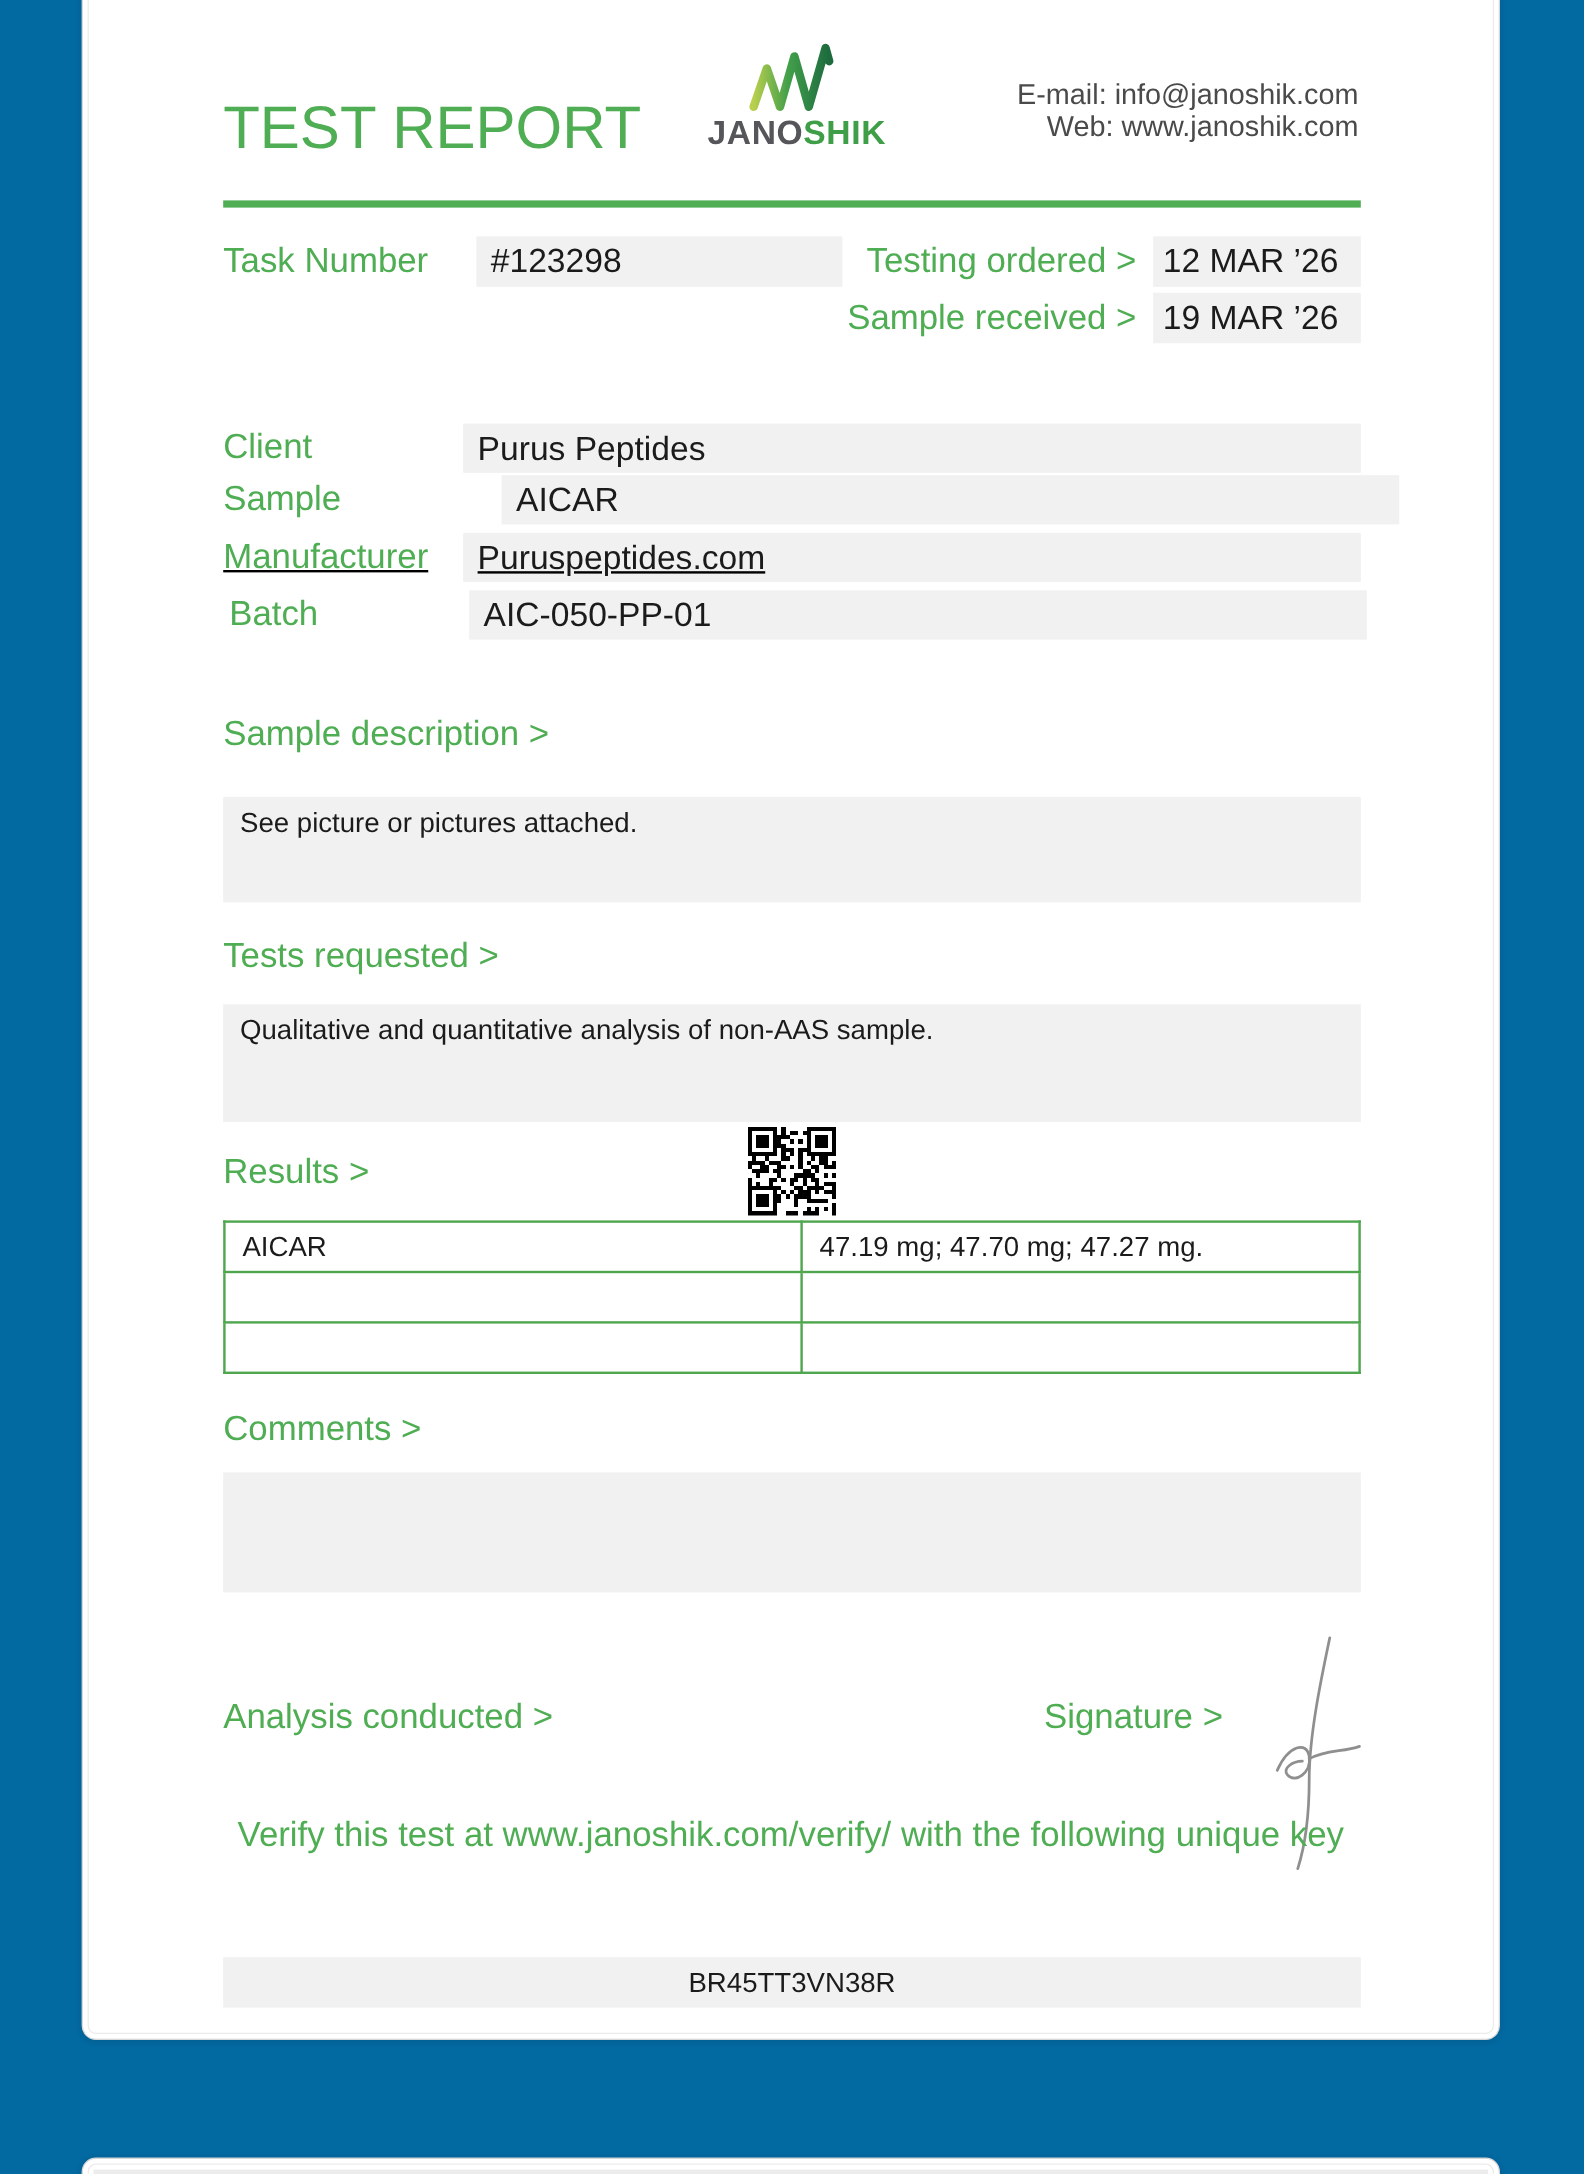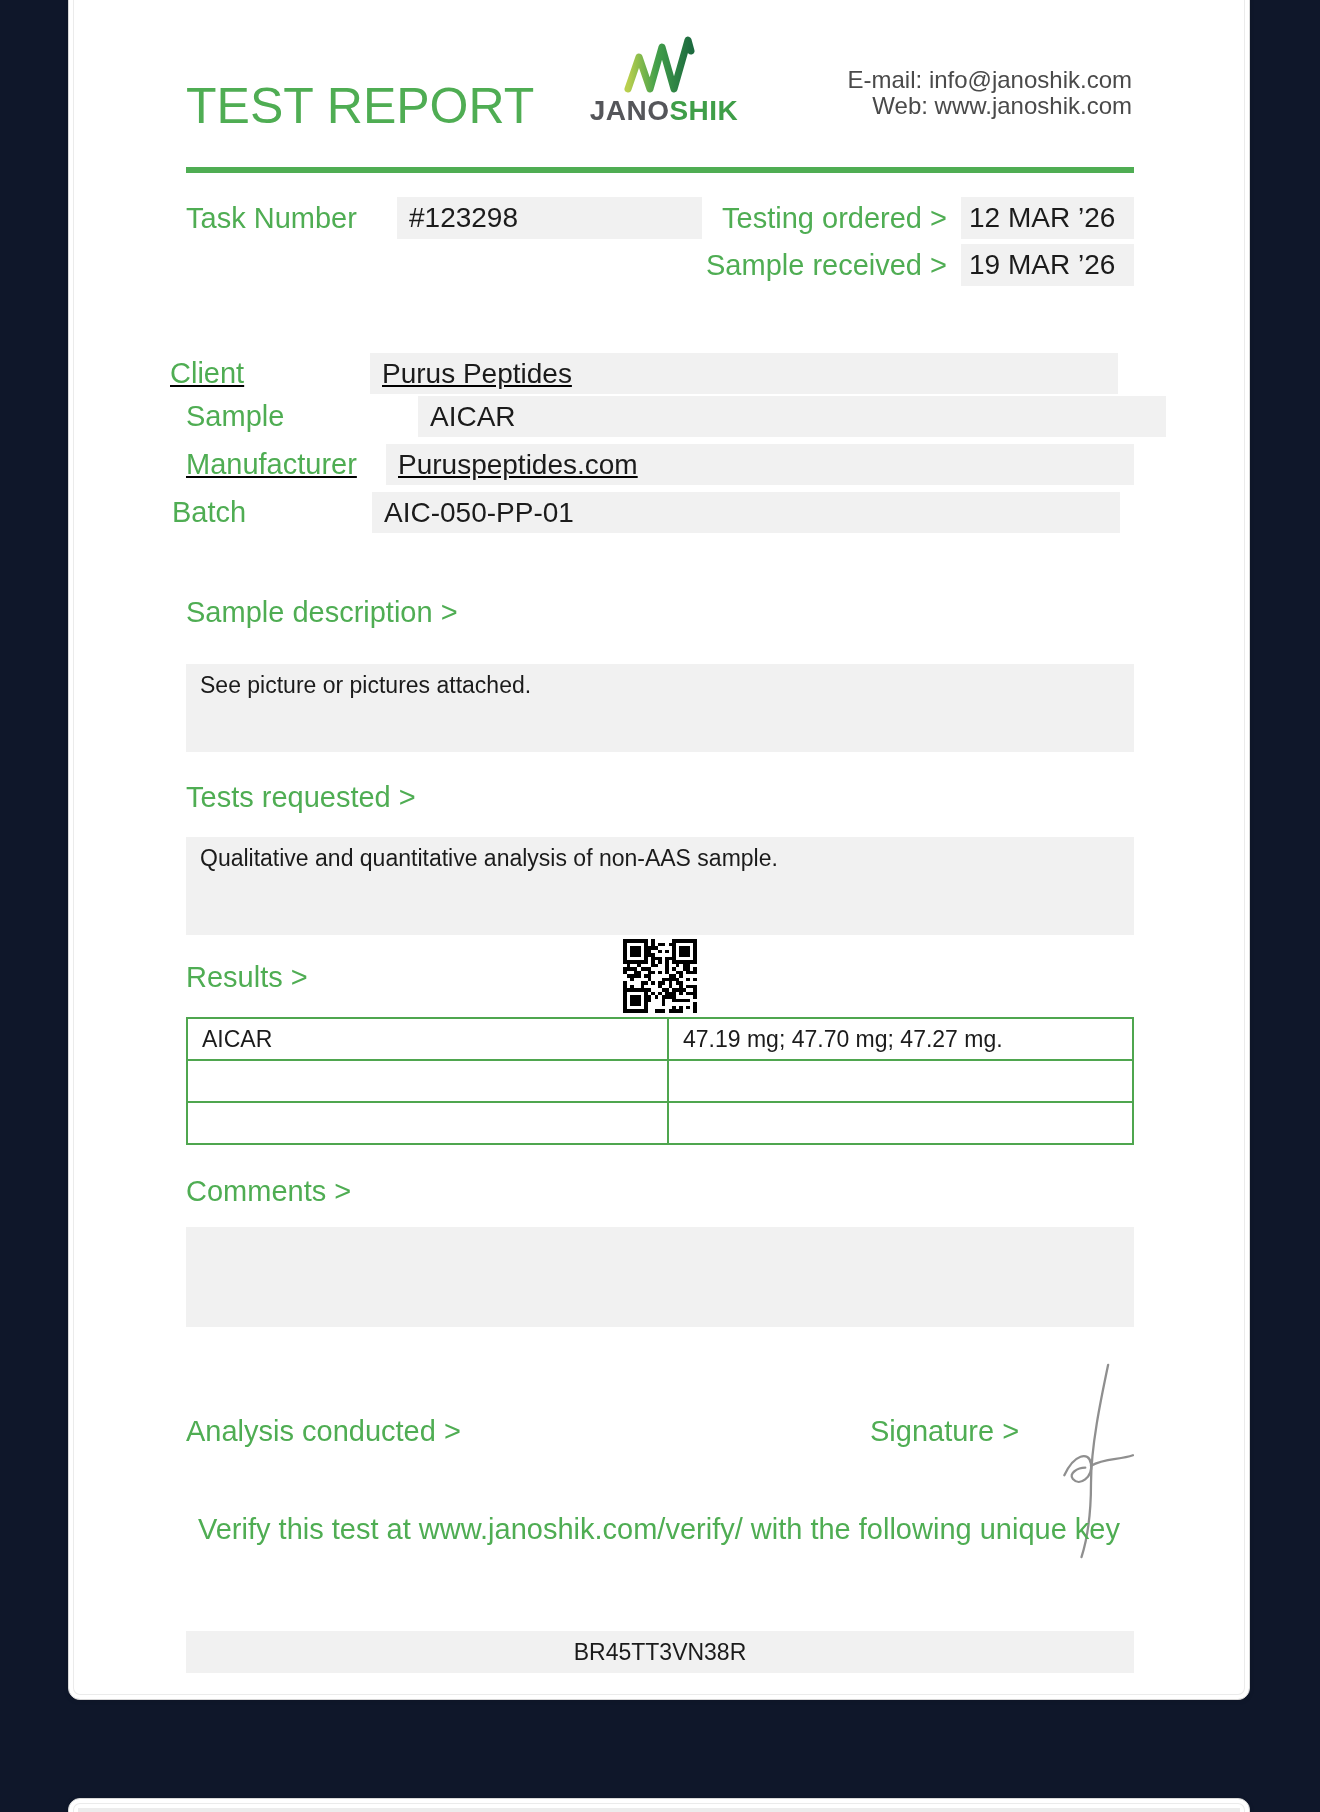--- a/index.html
+++ b/index.html
@@ -4,21 +4,21 @@
 <style>
   :root{
     --accent:#4fad53;
     --box:#f1f1f1;
     --ink:#1b1b1b;
     --muted:#4a4a4a;
   }
   *{margin:0;padding:0;box-sizing:border-box;}
   html,body{background:#ffffff;}
   body{font-family:"Liberation Sans","DejaVu Sans",sans-serif;}
-  #canvas{position:relative;width:1320px;height:1812px;overflow:hidden;background:#0f172a;}
+  #canvas{position:relative;width:1320px;height:1812px;overflow:hidden;background:#0369a1;}
   .page{
     position:absolute;left:68px;width:1182px;background:#fff;
     border:1px solid #d7d7d7;
     box-shadow: inset 0 0 0 4px #ffffff, inset 0 0 0 5px #ebebeb, 0 1px 5px rgba(0,0,0,.10);
   }
   #page1{top:-16px;height:1716px;border-radius:0 0 12px 12px;}
   #page2{top:1798px;height:80px;border-radius:12px 12px 0 0;padding:9px 9px 0 9px;}
   #page2 .next-page-content{width:100%;height:100%;background:#ececec;}
   .abs{position:absolute;}
   .sec-label{font-size:29px;color:var(--accent);white-space:nowrap;}
@@ -91,33 +91,33 @@
     <div class="abs row" style="left:600px;top:212px;width:465px;height:42px;justify-content:flex-end;gap:14px;">
       <div class="sec-label">Testing ordered  &gt;</div>
       <div class="value-box" style="width:173px;height:42px;padding:0 8px;text-align:center;">12 MAR ’26</div>
     </div>
 
     <div class="abs row" style="left:600px;top:259px;width:465px;height:42px;justify-content:flex-end;gap:14px;">
       <div class="sec-label">Sample received &gt;</div>
       <div class="value-box" style="width:173px;height:42px;padding:0 8px;">19 MAR ’26</div>
     </div>
 
-    <div class="abs row" style="left:101px;top:363px;height:51px;text-decoration:underline;">
+    <div class="abs row" style="left:117px;top:363px;height:51px;">
       <div class="sec-label" style="width:200px;">Client</div>
       <div class="value-box" style="width:748px;height:41px;">Purus Peptides</div>
     </div>
     <div class="abs row" style="left:117px;top:411px;height:41px;gap:32px;">
       <div class="sec-label" style="width:200px;">Sample</div>
       <div class="value-box" style="width:748px;height:41px;">AICAR</div>
     </div>
     <div class="abs row" style="left:117px;top:459px;height:41px;text-decoration:underline;">
       <div class="sec-label" style="width:200px;">Manufacturer</div>
       <div class="value-box" style="width:748px;height:41px;">Puruspeptides.com</div>
     </div>
-    <div class="abs row" style="left:103px;top:507px;height:41px;">
+    <div class="abs row" style="left:122px;top:507px;height:41px;">
       <div class="sec-label" style="width:200px;">Batch</div>
       <div class="value-box" style="width:748px;height:41px;">AIC-050-PP-01</div>
     </div>
 
     <div class="abs sec-label" style="left:117px;top:611px;">Sample description &gt;</div>
     <div class="abs fill-box" style="left:117px;top:679px;width:948px;height:88px;">
       <span>See picture or pictures attached.</span>
     </div>
 
     <div class="abs sec-label" style="left:117px;top:796px;">Tests requested &gt;</div>

